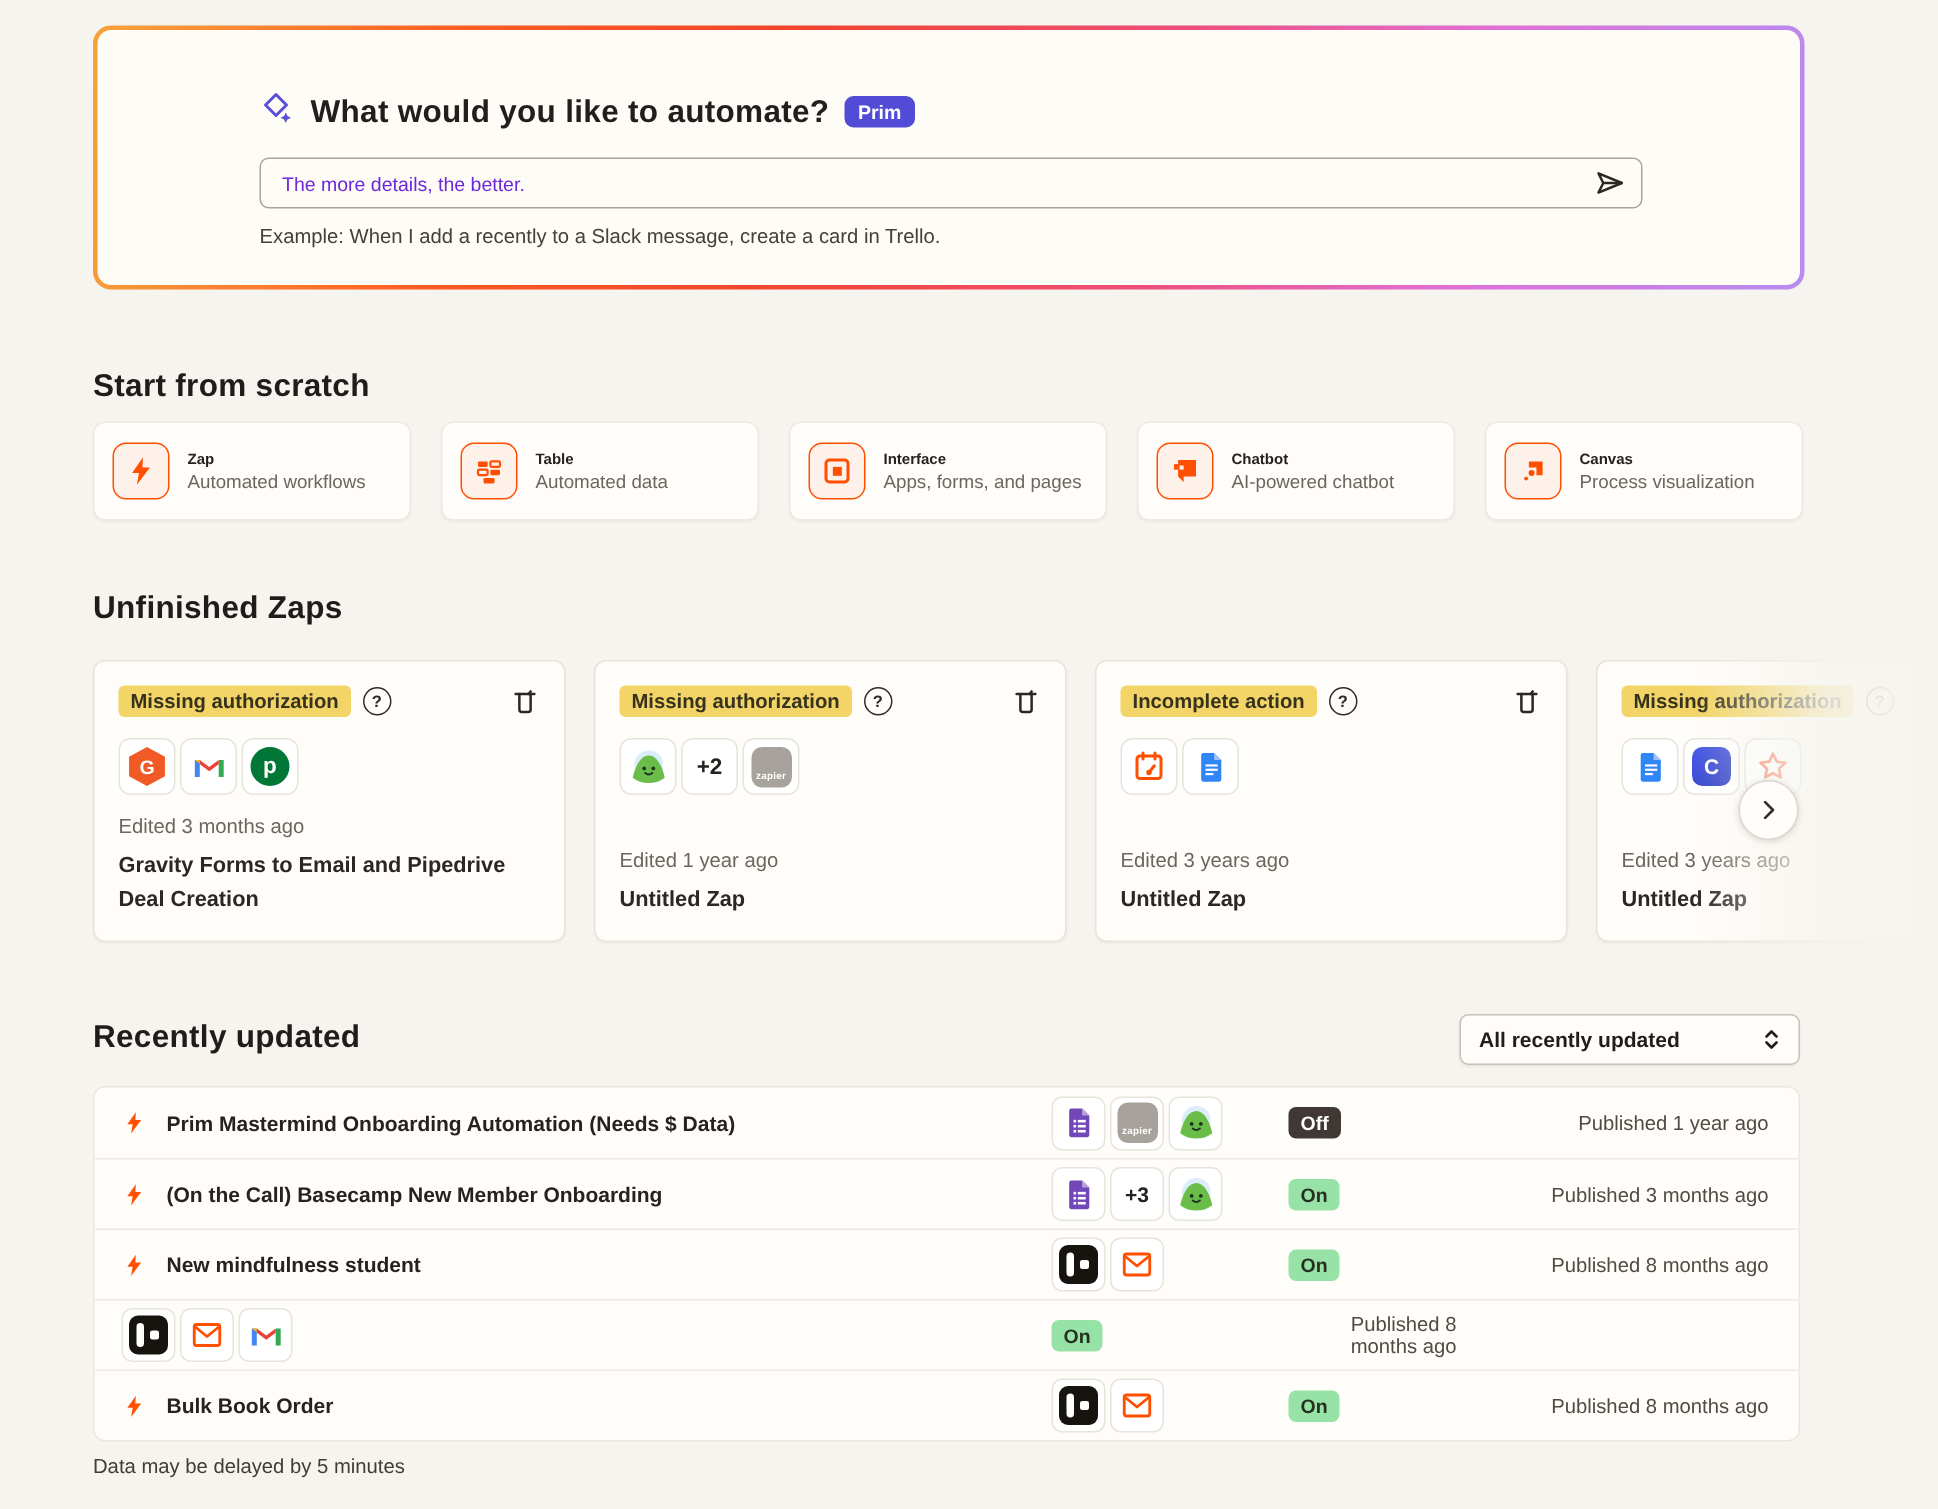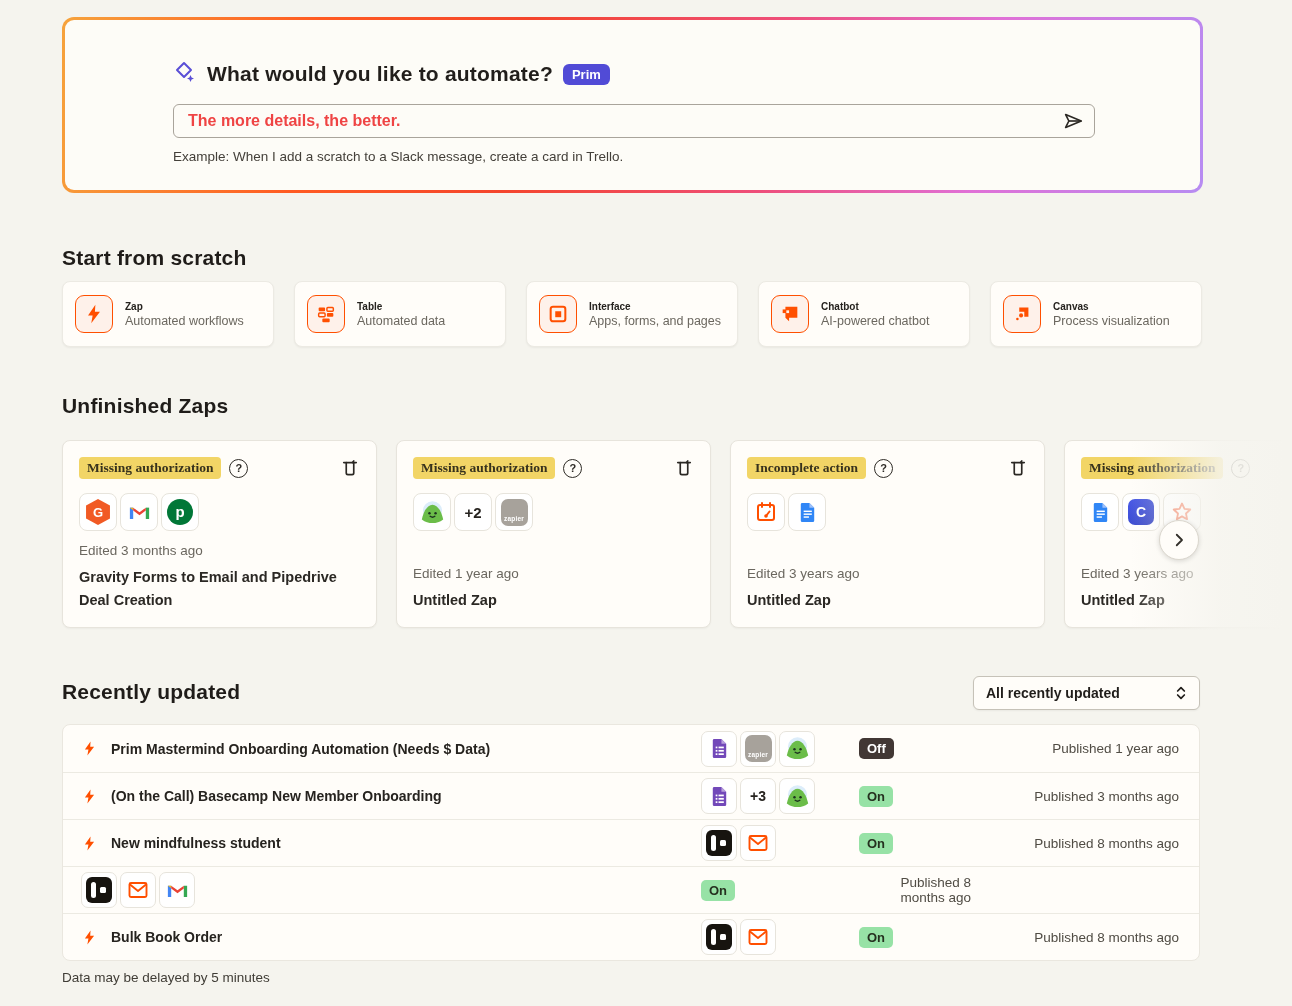--- a/index.html
+++ b/index.html
@@ -8,21 +8,21 @@
 
   
   .banner-border { position:absolute; left:62px; top:17px; width:1141px; height:176px; border-radius:12px; padding:3px;
     background:linear-gradient(100deg,#f6a33c 0%,#ff5b22 22%,#f4452c 40%,#ee4e7a 62%,#e070d6 80%,#b78cf2 100%); }
   .banner { width:100%; height:100%; background:#fdfcf7; border-radius:9px; padding:40px 0 0 108px; }
   .banner-title-row { display:flex; align-items:center; gap:10px; }
   .banner-title { font-size:21px; font-weight:800; letter-spacing:.2px; color:#211e1b; }
   .beta-badge { background:#514bd6; color:#fff; font-size:13px; font-weight:700; padding:3px 9px; border-radius:6px; }
   .prompt-input { margin-top:16px; width:922px; height:34px; background:#fdfcf7; border:1px solid #a9a49b; border-radius:6px;
     display:flex; align-items:center; padding:0 10px 0 14px; }
-  .prompt-placeholder { flex:1; font-size:16px; color:#ef4444;font-weight:bold; }
+  .prompt-placeholder { flex:1; font-size:13px; color:#6d28d9; }
   .example-text { margin-top:11px; font-size:13.5px; color:#44403a; }
 
   
   .section-heading { font-size:21px; font-weight:800; color:#1f1c19; letter-spacing:.2px; }
   #scratch-heading { position:absolute; left:62px; top:246px; }
   #unfinished-heading { position:absolute; left:62px; top:394px; }
 
   
   .scratch-row { position:absolute; left:62px; top:281px; width:1141px; display:flex; gap:20px; }
   .scratch-card { width:212px; height:66px; background:#fffdf9; border:1px solid #eceae3; border-radius:8px;
@@ -31,21 +31,21 @@
     display:flex; align-items:center; justify-content:center; }
   .scratch-label { font-size:10px; font-weight:700; color:#26231f; }
   .scratch-desc { font-size:12.5px; color:#6b675f; margin-top:2px; }
 
   
   .carousel-wrap { position:absolute; left:0; top:440px; width:1292px; height:200px; overflow:hidden; }
   .unfinished-row { position:absolute; left:62px; top:0; display:flex; gap:19px; }
   .zap-card { width:315px; height:188px; background:#fffdf9; border:1px solid #e7e4dc; border-radius:8px;
     box-shadow:0 1px 2px rgba(0,0,0,.04); padding:16px; display:flex; flex-direction:column; }
   .zap-card-top { display:flex; align-items:center; gap:8px; }
-  .status-badge { background:#f2d566; color:#37321d; font-size:13.5px; font-weight:700; padding:3px 8px; border-radius:4px; white-space:nowrap;font-family:Liberation Serif, serif; }
+  .status-badge { background:#f2d566; color:#37321d; font-size:13.5px; font-weight:700; padding:3px 8px; border-radius:4px; white-space:nowrap; }
   .help-icon { width:19px; height:19px; border:1.8px solid #2e2b26; border-radius:50%; display:flex; align-items:center; justify-content:center;
     font-size:11px; font-weight:700; color:#2e2b26; flex:0 0 19px; }
   .trash-btn { margin-left:auto; background:none; border:none; cursor:pointer; display:flex; }
   .app-row { display:flex; gap:3px; margin-top:14px; }
   .app-cell { width:38px; height:38px; background:#fff; border:1px solid #e7e4dc; border-radius:8px;
     display:flex; align-items:center; justify-content:center; font-size:15px; font-weight:700; color:#26231f; }
   .zap-card-bottom { margin-top:auto; }
   .edited-text { font-size:13.5px; color:#6b675f; }
   .zap-card-title { font-size:14.5px; font-weight:700; color:#2b2824; margin-top:8px; line-height:1.55; }
   .fade-overlay { position:absolute; right:0; top:0; bottom:0; width:162px; pointer-events:none;
@@ -108,21 +108,21 @@
       </div>
       <div class="prompt-input">
         <span class="prompt-placeholder">The more details, the better.</span>
         <span style="display:flex;cursor:pointer;">
           <svg width="22" height="22" viewBox="0 0 24 24" fill="none" stroke="#2b2824" stroke-width="1.8" stroke-linejoin="round">
             <path d="M4 19 L21 12 L4 5 L7.5 12 Z"></path>
               <path d="M7.5 12 L21 12"></path>
           </svg>
         </span>
       </div>
-      <div class="example-text">Example: When I add a scratch to a Slack message, create a card in Trello.</div>
+      <div class="example-text">Example: When I add a recently to a Slack message, create a card in Trello.</div>
     </div>
   </div>
 
   <h2 class="section-heading" id="scratch-heading">Start from scratch</h2>
   <div class="scratch-row" id="scratch-row">
       <div class="scratch-card">
         <div class="scratch-icon">
           <svg width="22" height="22" viewBox="0 0 24 24">
             <path fill="#ff4f00" d="M13.5 2 L5.5 13.5 h5 L9 22 L18.5 9.5 h-5.5 Z"></path>
           </svg>

